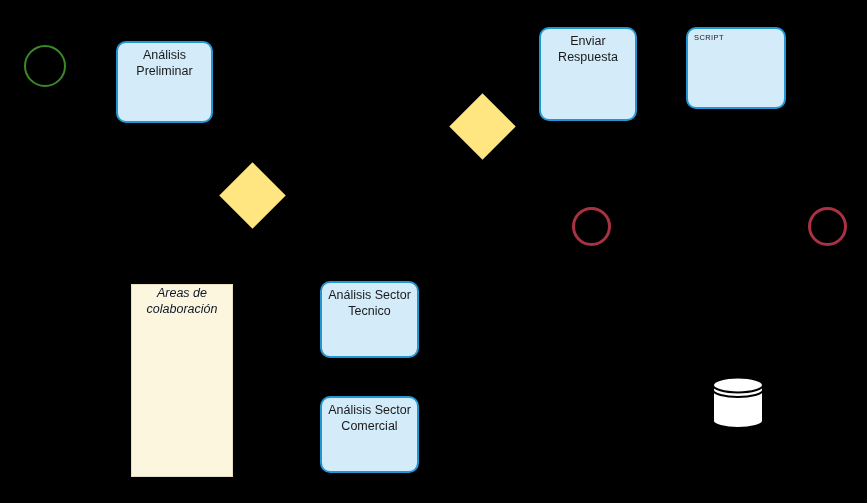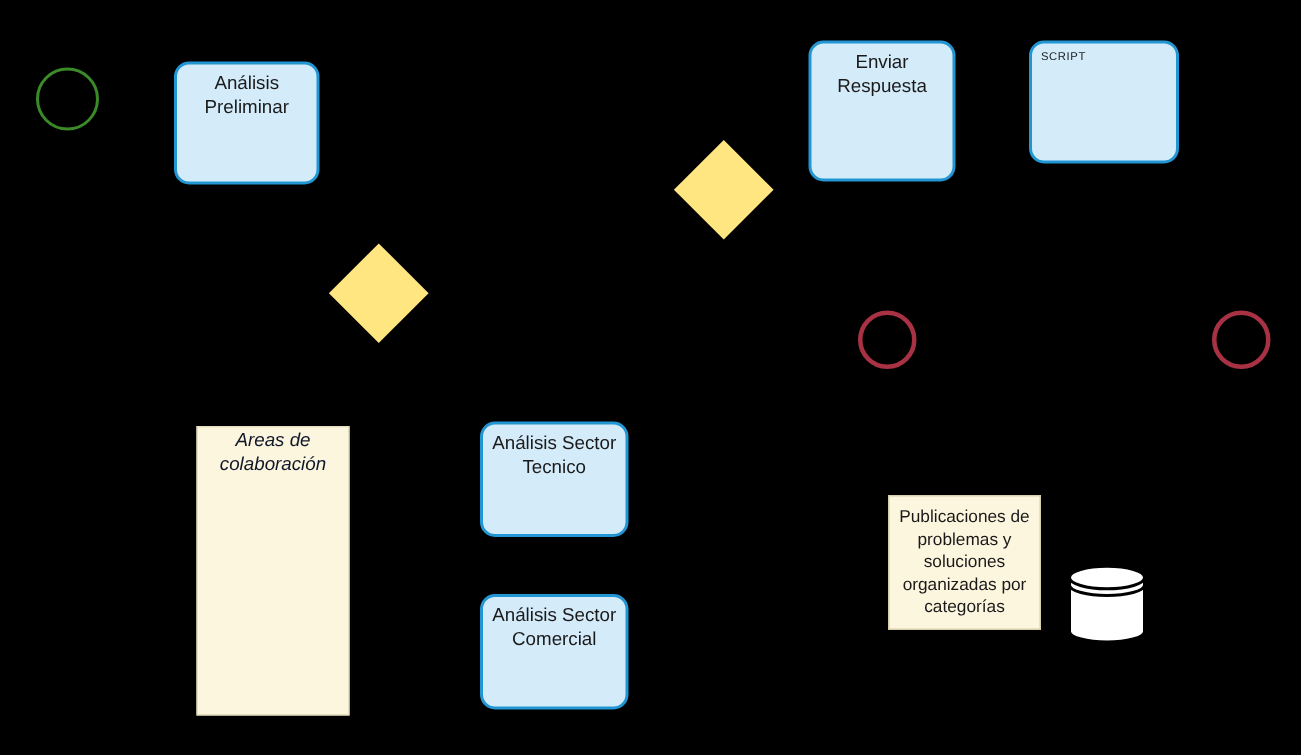--- a/index.html
+++ b/index.html
@@ -145,27 +145,20 @@
   <div class="task" style="left:320px; top:281px; width:99px; height:77px;">
     <span class="task-label">Análisis Sector
 Tecnico</span>
   </div>
 
   <div class="task" style="left:320px; top:396px; width:99px; height:77px;">
     <span class="task-label">Análisis Sector
 Comercial</span>
   </div>
 
-  <div class="annotation" style="left:592px; top:330px; width:102px; height:90px;">
-    <span class="annotation-label">Publicaciones de
-problemas y
-soluciones
-organizadas por
-categorías</span>
-  </div>
 
   <div class="datastore" style="left:711px; top:375px; width:54px; height:54px;">
     <svg width="54" height="54" viewBox="0 0 54 54">
       <path d="M2,10 L2,46 C2,50 14,53 27,53 C40,53 52,50 52,46 L52,10 Z" fill="#ffffff" stroke="#000000" stroke-width="2"></path>
       <ellipse cx="27" cy="10" rx="25" ry="7.5" fill="#ffffff" stroke="#000000" stroke-width="2"></ellipse>
       <path d="M2,15 C2,19 14,22 27,22 C40,22 52,19 52,15" fill="none" stroke="#000000" stroke-width="2"></path>
     </svg>
   </div>
 
 </div>

